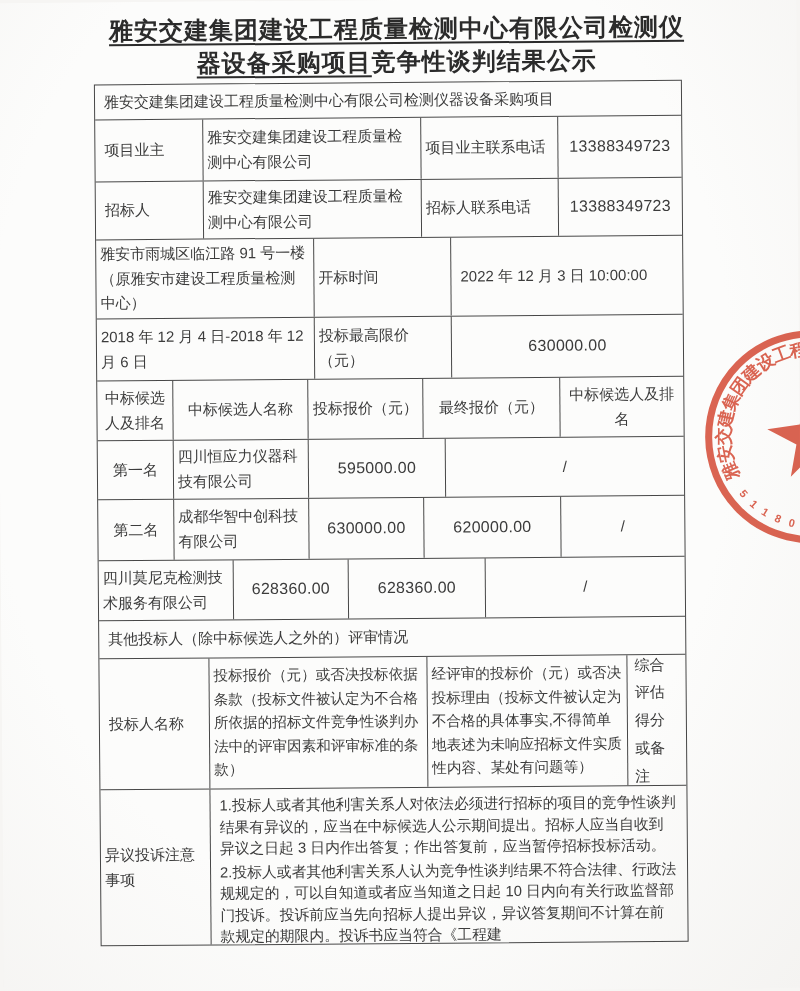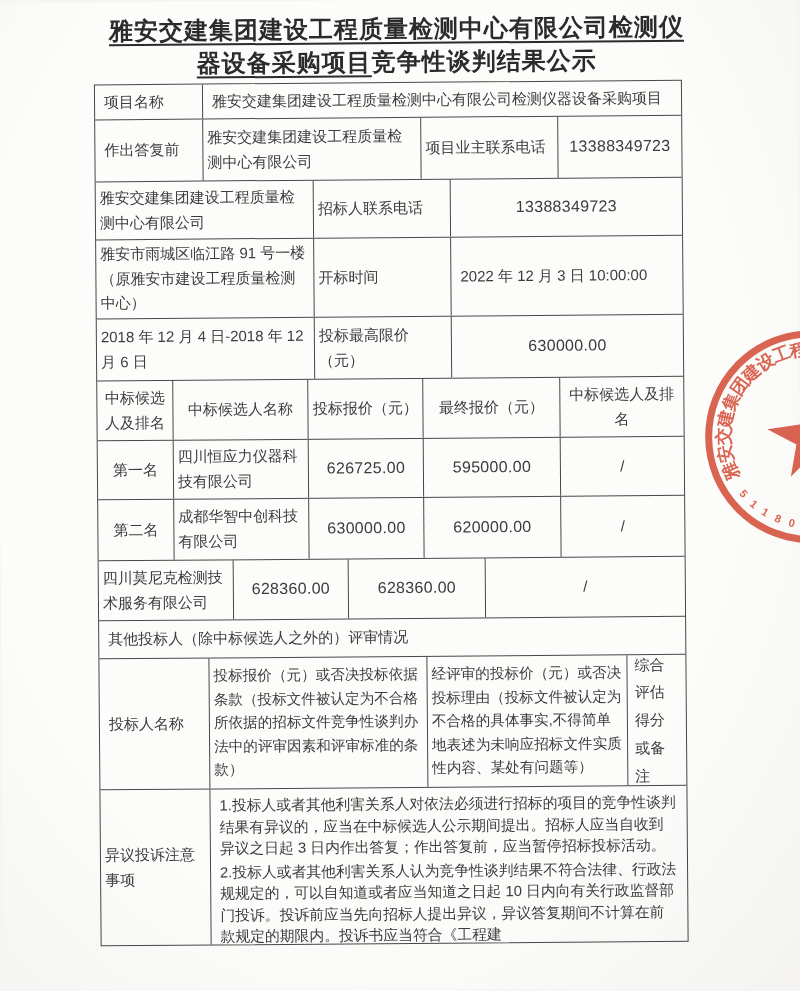--- a/index.html
+++ b/index.html
@@ -67,32 +67,32 @@
 <div class="sheet">
 
   <div class="title">
     <div><span class="u">雅安交建集团建设工程质量检测中心有限公司检测仪</span></div>
     <div><span class="u">器设备采购项目</span><span>竞争性谈判结果公示</span></div>
   </div>
 
   <div class="tbl">
 
     <div class="r h35">
-      <div class="cell w108">项目名称</div>
       <div class="cell grow">雅安交建集团建设工程质量检测中心有限公司检测仪器设备采购项目</div>
     </div>
 
     <div class="r h62">
-      <div class="cell w108">作出答复前</div>
+      <div class="cell w108">项目业主</div>
       <div class="cell w218 tight">雅安交建集团建设工程质量检测中心有限公司</div>
       <div class="cell w137 tight">项目业主联系电话</div>
       <div class="cell grow c num">13388349723</div>
     </div>
 
     <div class="r h58">
+      <div class="cell w108">招标人</div>
       <div class="cell w218 tight">雅安交建集团建设工程质量检测中心有限公司</div>
       <div class="cell w137 tight">招标人联系电话</div>
       <div class="cell grow c num">13388349723</div>
     </div>
 
     <div class="r h79">
       <div class="cell w218 tight">雅安市雨城区临江路 91 号一楼（原雅安市建设工程质量检测中心）</div>
       <div class="cell w137 tight">开标时间</div>
       <div class="cell grow">2022 年 12 月 3 日 10:00:00</div>
     </div>
@@ -107,21 +107,20 @@
       <div class="cell w76 c tight">中标候选人及排名</div>
       <div class="cell w135 c tight">中标候选人名称</div>
       <div class="cell w115 c tight">投标报价（元）</div>
       <div class="cell w137 c tight">最终报价（元）</div>
       <div class="cell grow c tight">中标候选人及排名</div>
     </div>
 
     <div class="r h59">
       <div class="cell w76 c">第一名</div>
       <div class="cell w135 tight">四川恒应力仪器科技有限公司</div>
-      <div class="cell w115 c num">626725.00</div>
       <div class="cell w137 c num">595000.00</div>
       <div class="cell grow c">/</div>
     </div>
 
     <div class="r h61">
       <div class="cell w76 c">第二名</div>
       <div class="cell w135 tight">成都华智中创科技有限公司</div>
       <div class="cell w115 c num">630000.00</div>
       <div class="cell w137 c num">620000.00</div>
       <div class="cell grow c">/</div>

